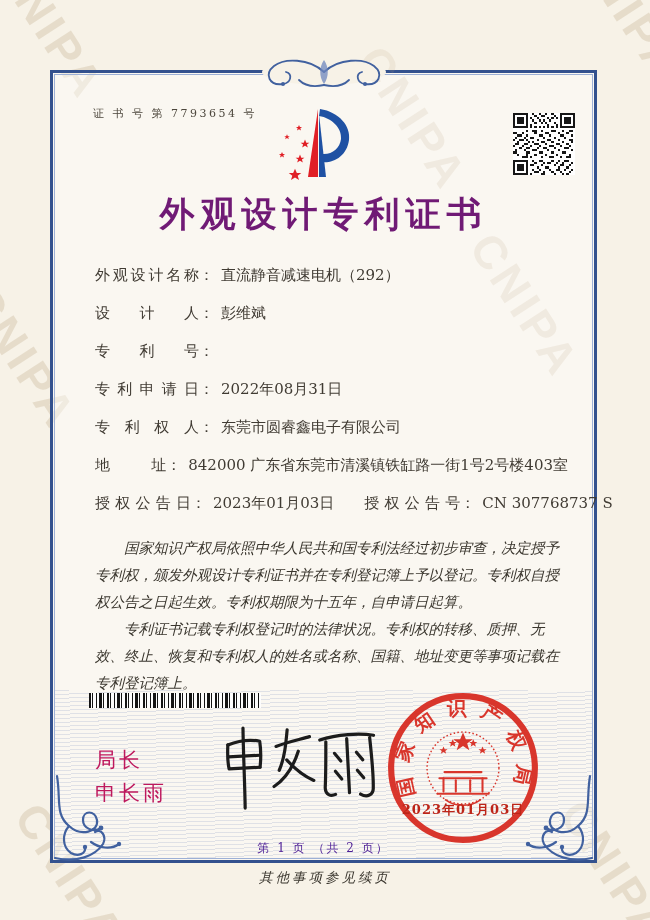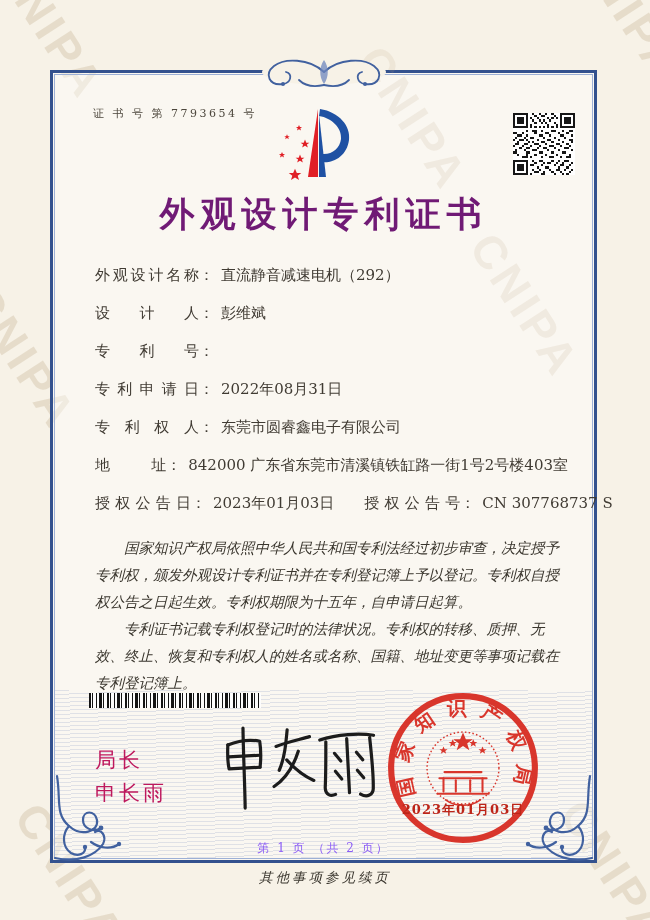--- a/index.html
+++ b/index.html
@@ -42,21 +42,21 @@
      background:repeating-linear-gradient(90deg,#141414 0 2px,#fdfdfd 2px 3px,#141414 3px 4px,
      #fdfdfd 4px 7px,#141414 7px 8px,#fdfdfd 8px 10px,#141414 10px 13px,#fdfdfd 13px 14px,
      #141414 14px 15px,#fdfdfd 15px 18px);}
   .signer{position:absolute;left:42px;top:670px;z-index:3;font-family:"Liberation Sans",sans-serif;
           font-size:21px;line-height:33px;letter-spacing:3px;color:#be185d;}
   .signature{position:absolute;left:168px;top:646px;width:164px;height:92px;z-index:3;}
   .seal{position:absolute;left:333px;top:618px;width:154px;height:154px;z-index:4;opacity:0.93;}
   .seal-date{position:absolute;left:342px;top:728px;width:136px;text-align:center;z-index:5;
           font-size:13px;font-weight:bold;letter-spacing:1px;color:#bd2418;}
   .pagination{position:absolute;left:0;right:0;top:767px;text-align:center;z-index:3;
-          font-size:12px;letter-spacing:2px;color:#8b5cf6;}
+          font-size:12px;letter-spacing:2px;color:#4c1d95;}
   .footer-note{position:absolute;left:0;right:0;top:869px;text-align:center;z-index:2;
           font-size:13.5px;font-style:italic;letter-spacing:3px;color:#3a362e;}
 </style>
 </head>
 <body>
 
 <div class="page">
 
   <span class="watermark" style="left:-30px;top:0px">CNIPA</span>
   <span class="watermark" style="left:548px;top:-18px">CNIPA</span>

